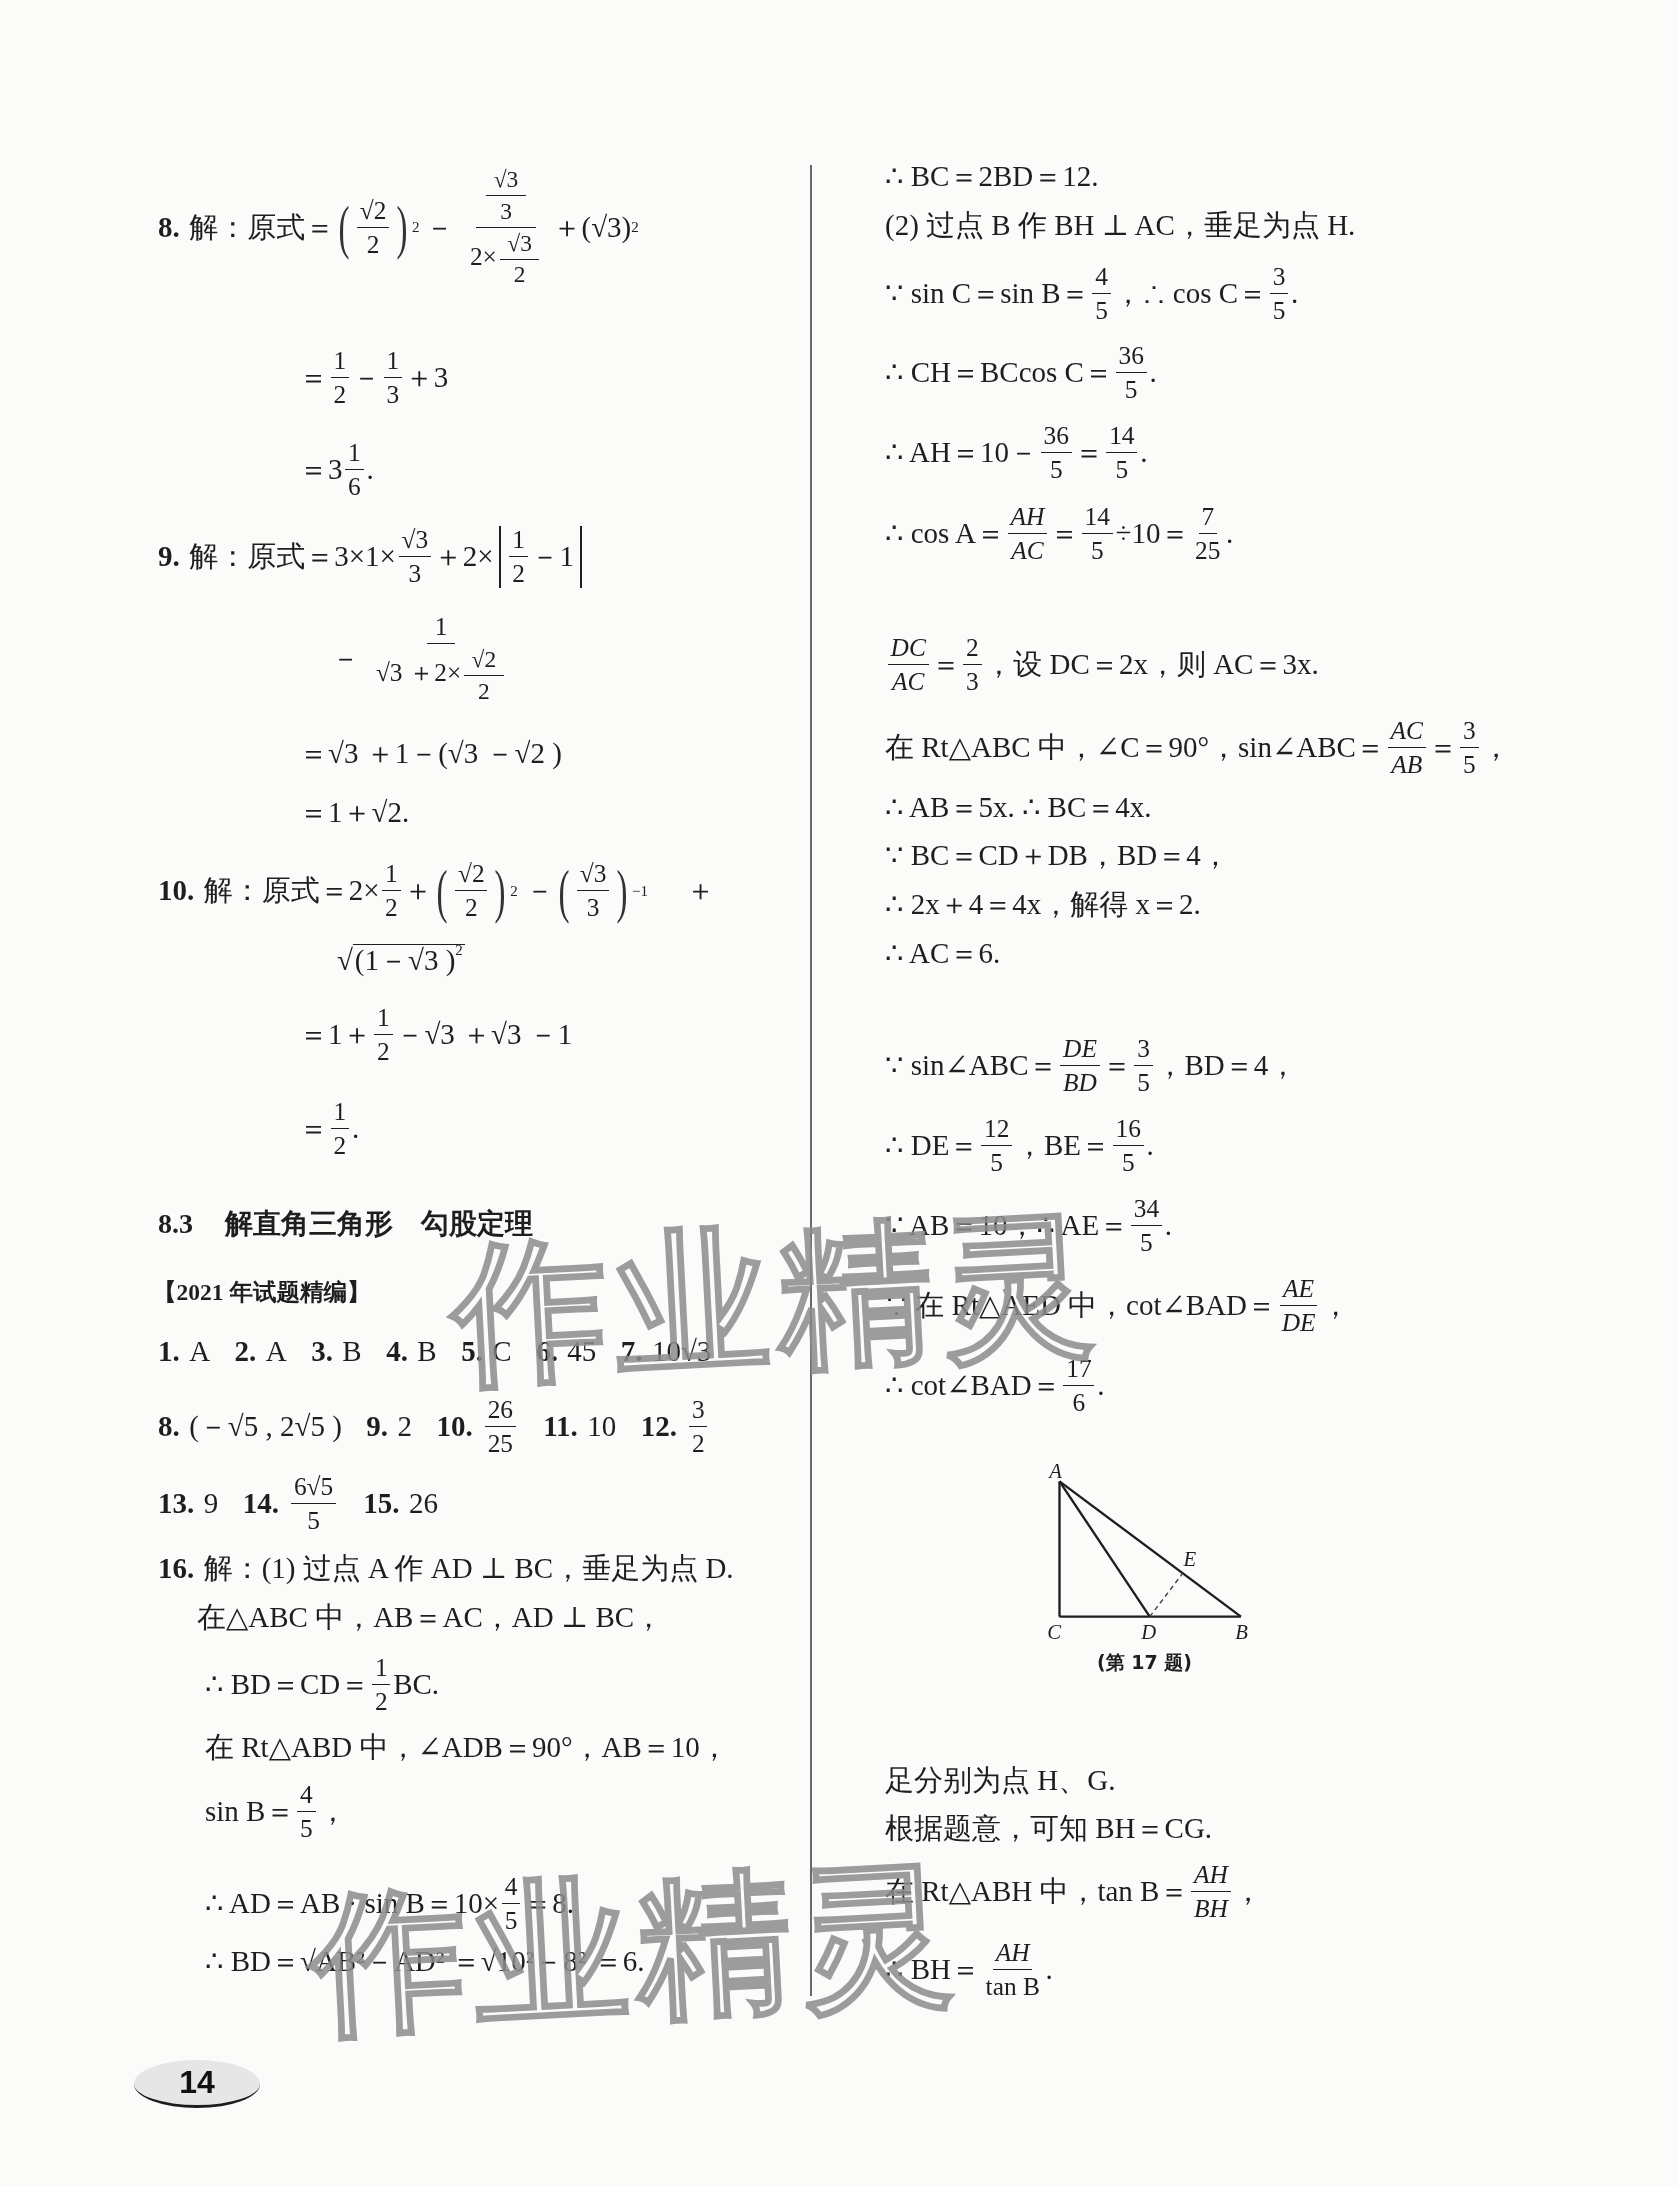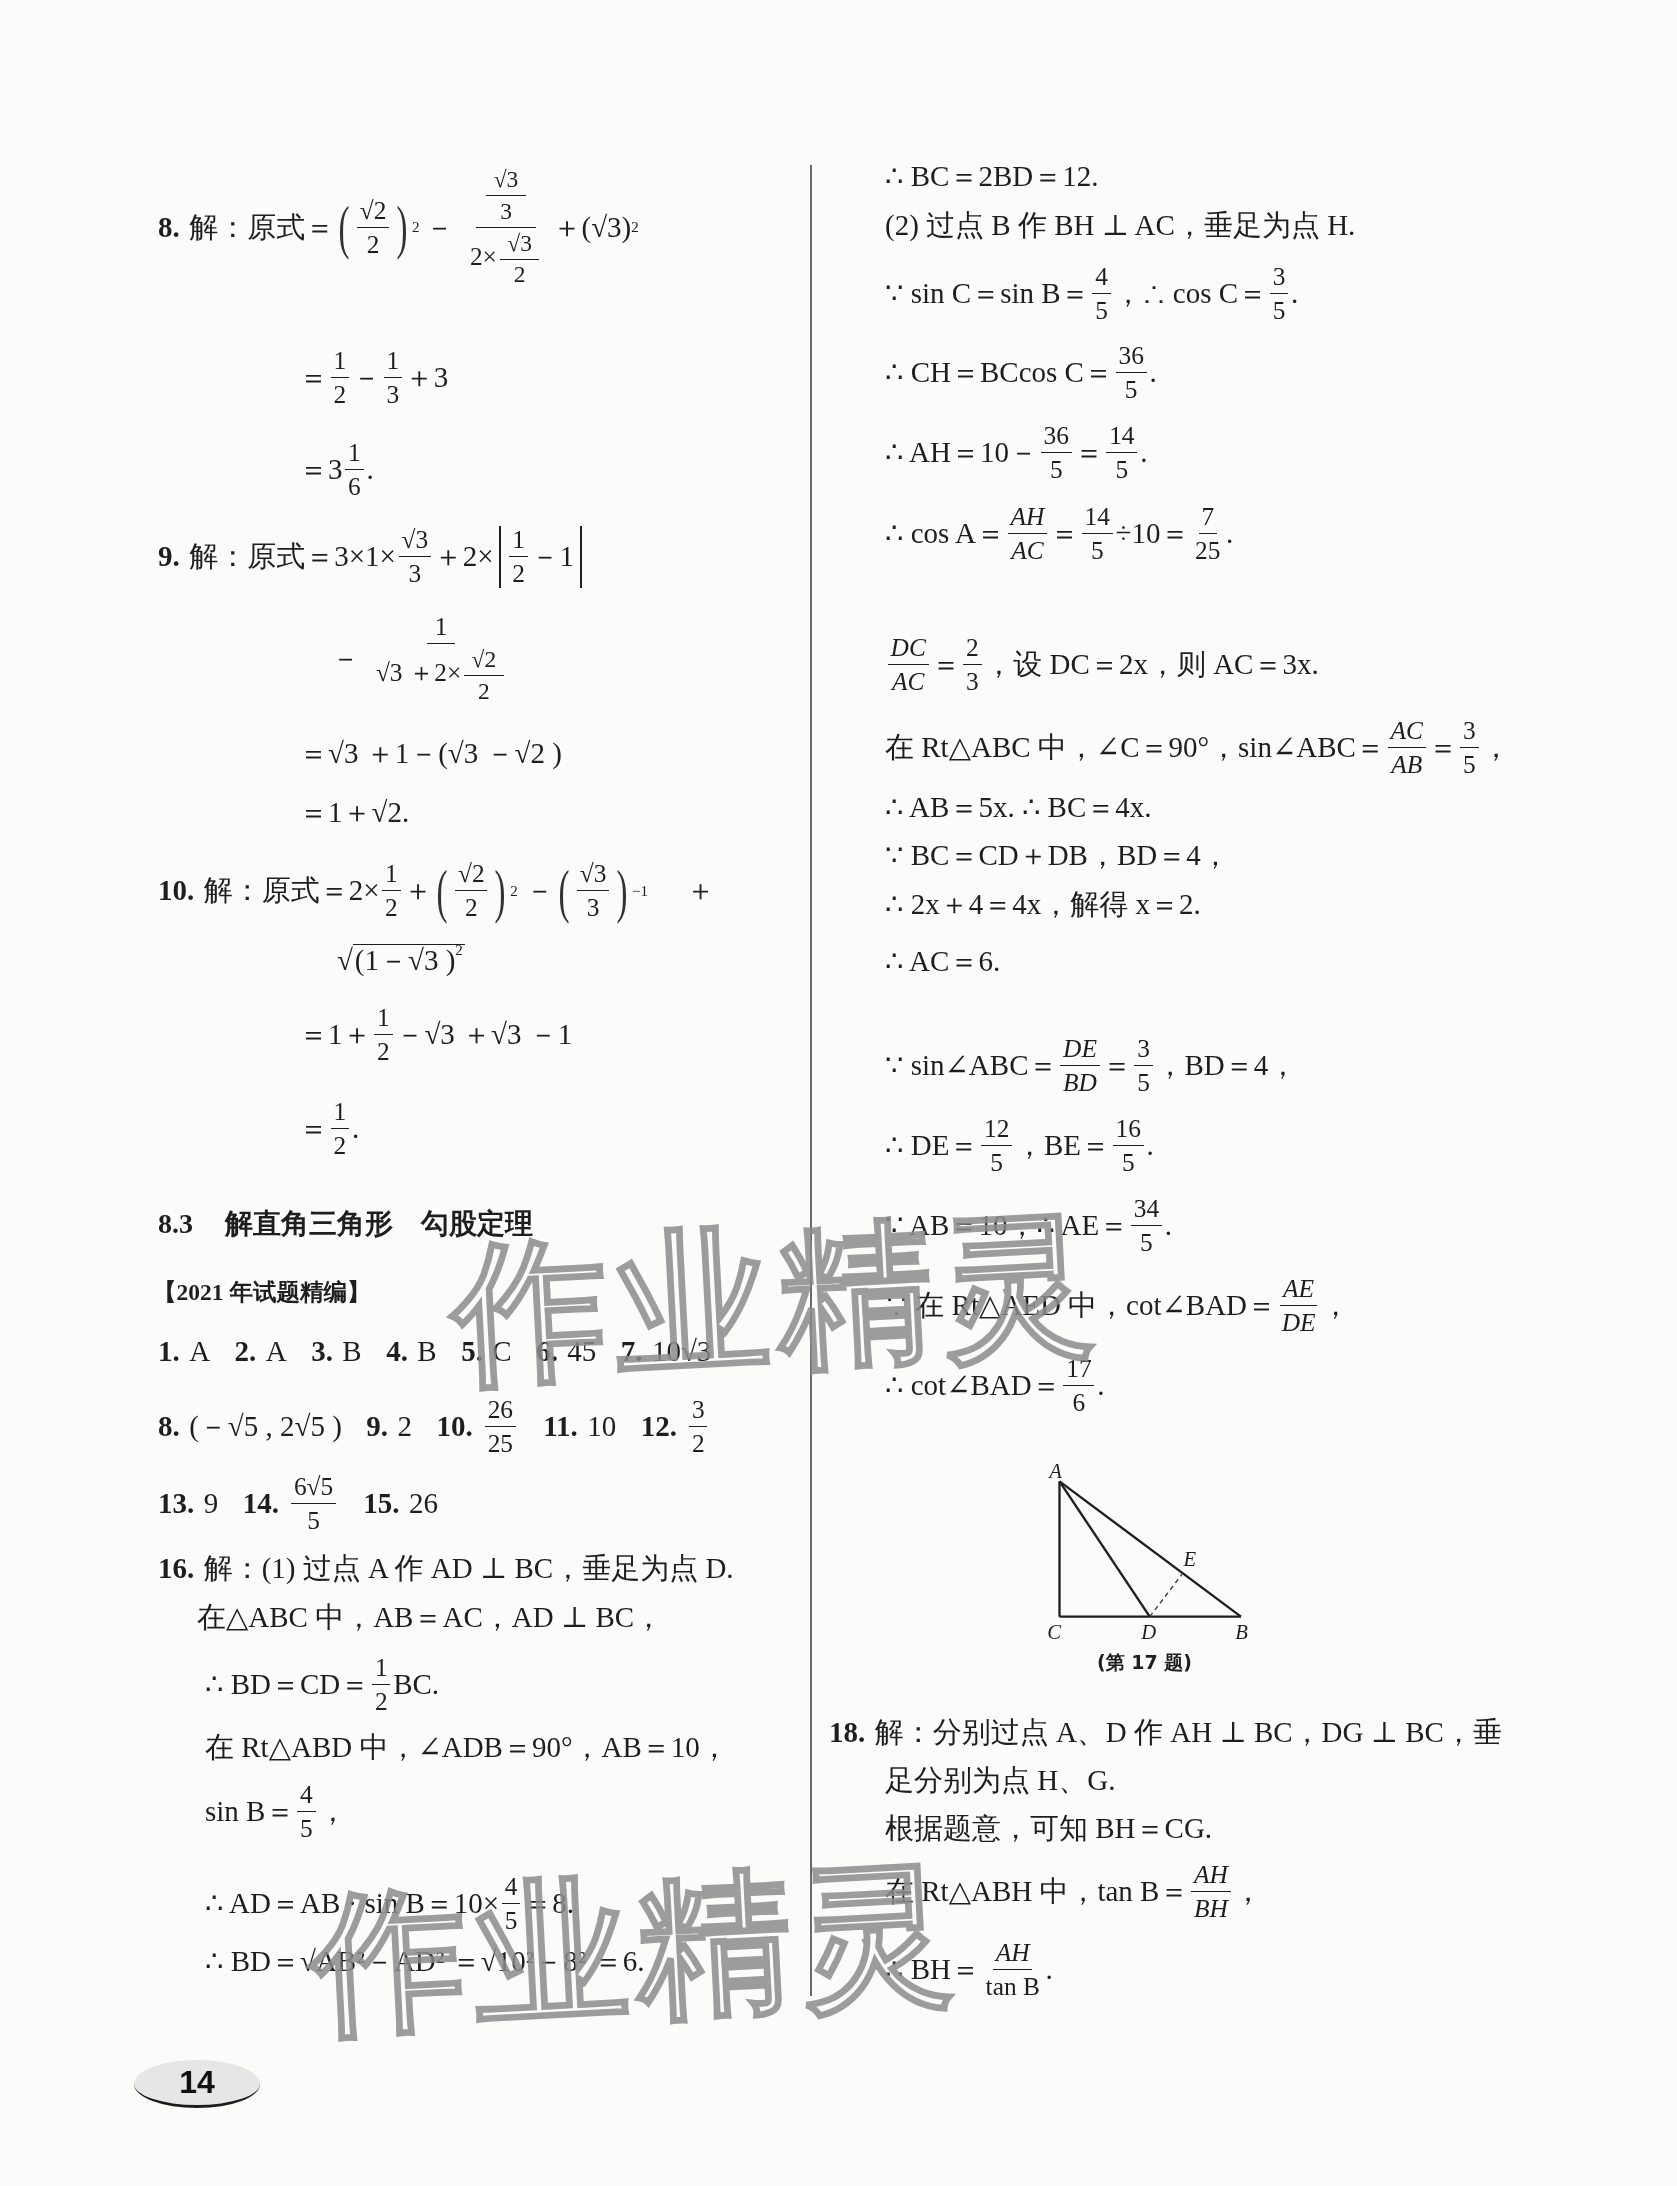--- a/index.html
+++ b/index.html
@@ -353,21 +353,21 @@
     <span>＝</span>
     <span class="frac">
         <span class="n">3</span>
         <span class="d">5</span>
       </span>
     <span>，</span>
   </div>
   <div class="line" style="left:885px; top:793px;">∴ AB＝5x. ∴ BC＝4x.</div>
   <div class="line" style="left:885px; top:841px;">∵ BC＝CD＋DB，BD＝4，</div>
   <div class="line" style="left:885px; top:890px;">∴ 2x＋4＝4x，解得 x＝2.</div>
-  <div class="line" style="left:885px; top:939px;margin-top:8px;">∴ AC＝6.</div>
+  <div class="line" style="left:885px; top:939px;">∴ AC＝6.</div>
   <div class="line" style="left:885px; top:1034px;">
     <span>∵ sin∠ABC＝</span>
     <span class="frac it">
         <span class="n">DE</span>
         <span class="d">BD</span>
       </span>
     <span>＝</span>
     <span class="frac">
         <span class="n">3</span>
         <span class="d">5</span>
@@ -419,24 +419,20 @@
     <line x1="25" y1="28" x2="121" y2="172" stroke="#1e1e1e" stroke-width="2.5"></line>
     <line x1="121" y1="172" x2="156" y2="126" stroke="#444" stroke-width="1.5" stroke-dasharray="5,4"></line>
     <text x="14" y="24">A</text>
     <text x="12" y="196">C</text>
     <text x="112" y="196">D</text>
     <text x="212" y="196">B</text>
     <text x="157" y="118">E</text>
   </svg>
   <div class="line caption" style="left:1097px; top:1653px;">(第 17 题)</div>
 
-  <div class="line" style="left:829px; top:1718px;">
-    <span class="num">18.</span>
-    <span>解：分别过点 A、D 作 AH ⊥ BC，DG ⊥ BC，垂</span>
-  </div>
   <div class="line" style="left:885px; top:1766px;">足分别为点 H、G.</div>
   <div class="line" style="left:885px; top:1814px;">根据题意，可知 BH＝CG.</div>
   <div class="line" style="left:885px; top:1860px;">
     <span>在 Rt△ABH 中，tan B＝</span>
     <span class="frac it">
         <span class="n">AH</span>
         <span class="d">BH</span>
       </span>
     <span>，</span>
   </div>

